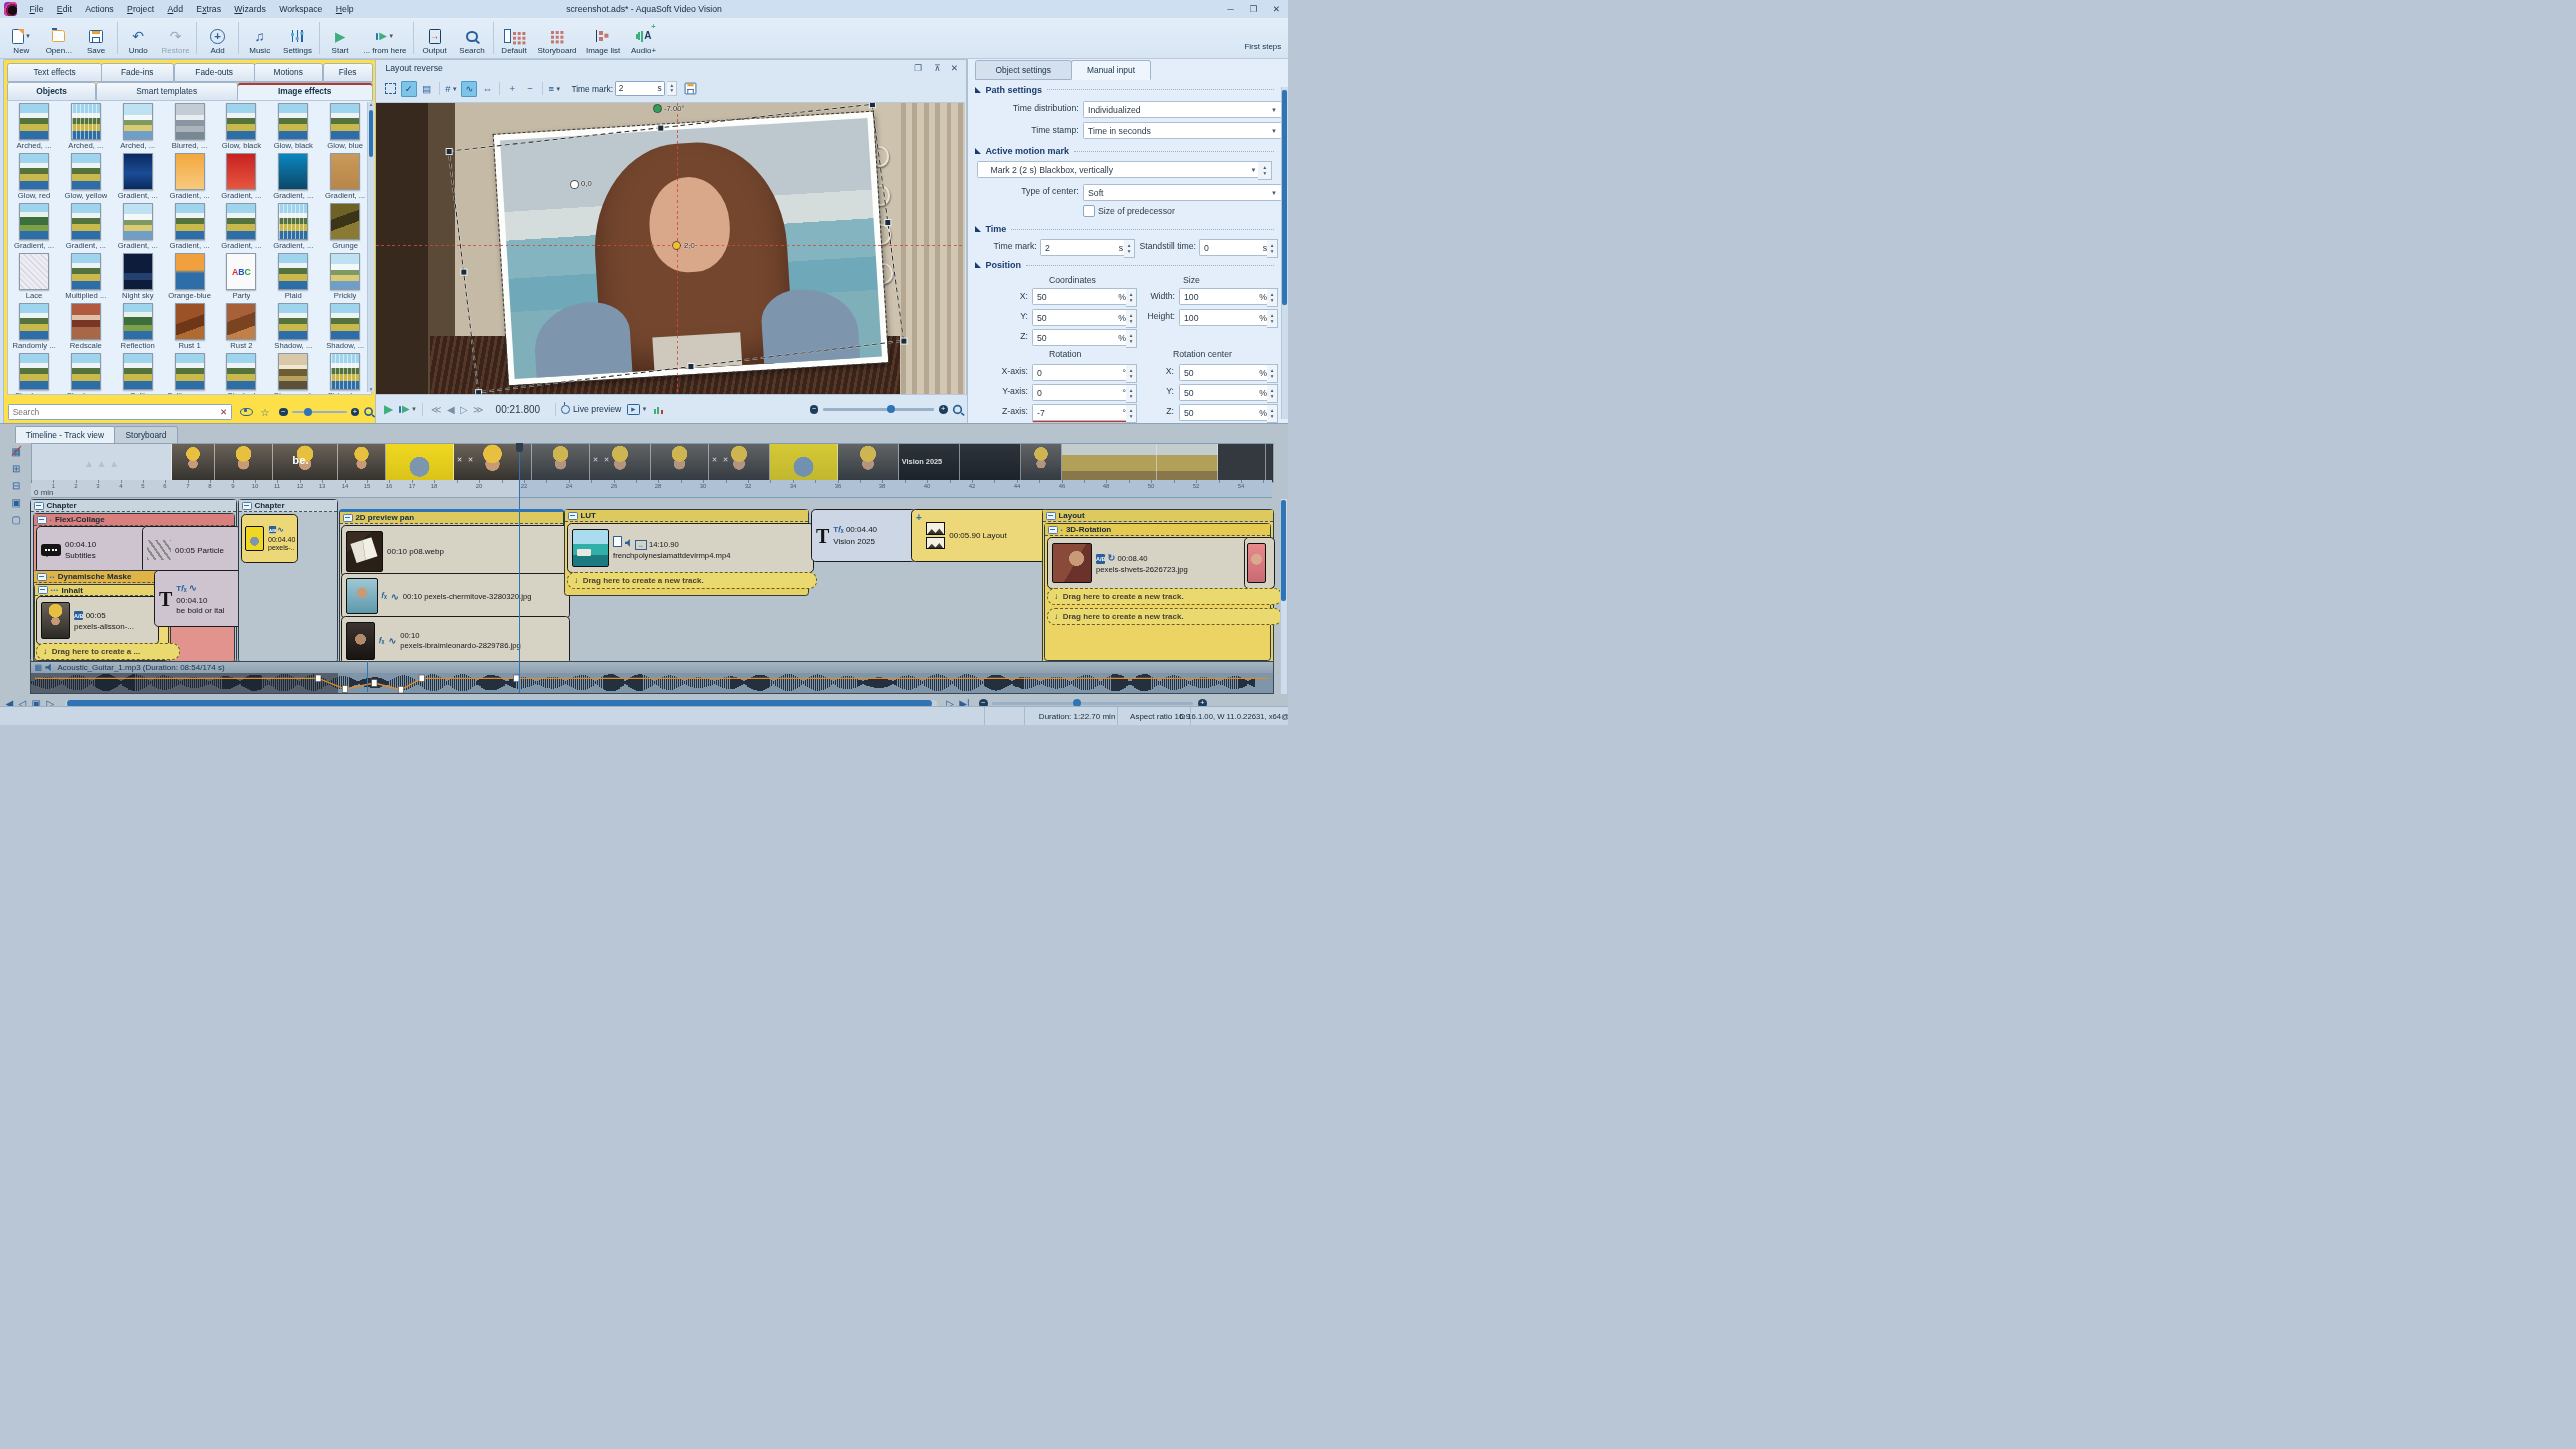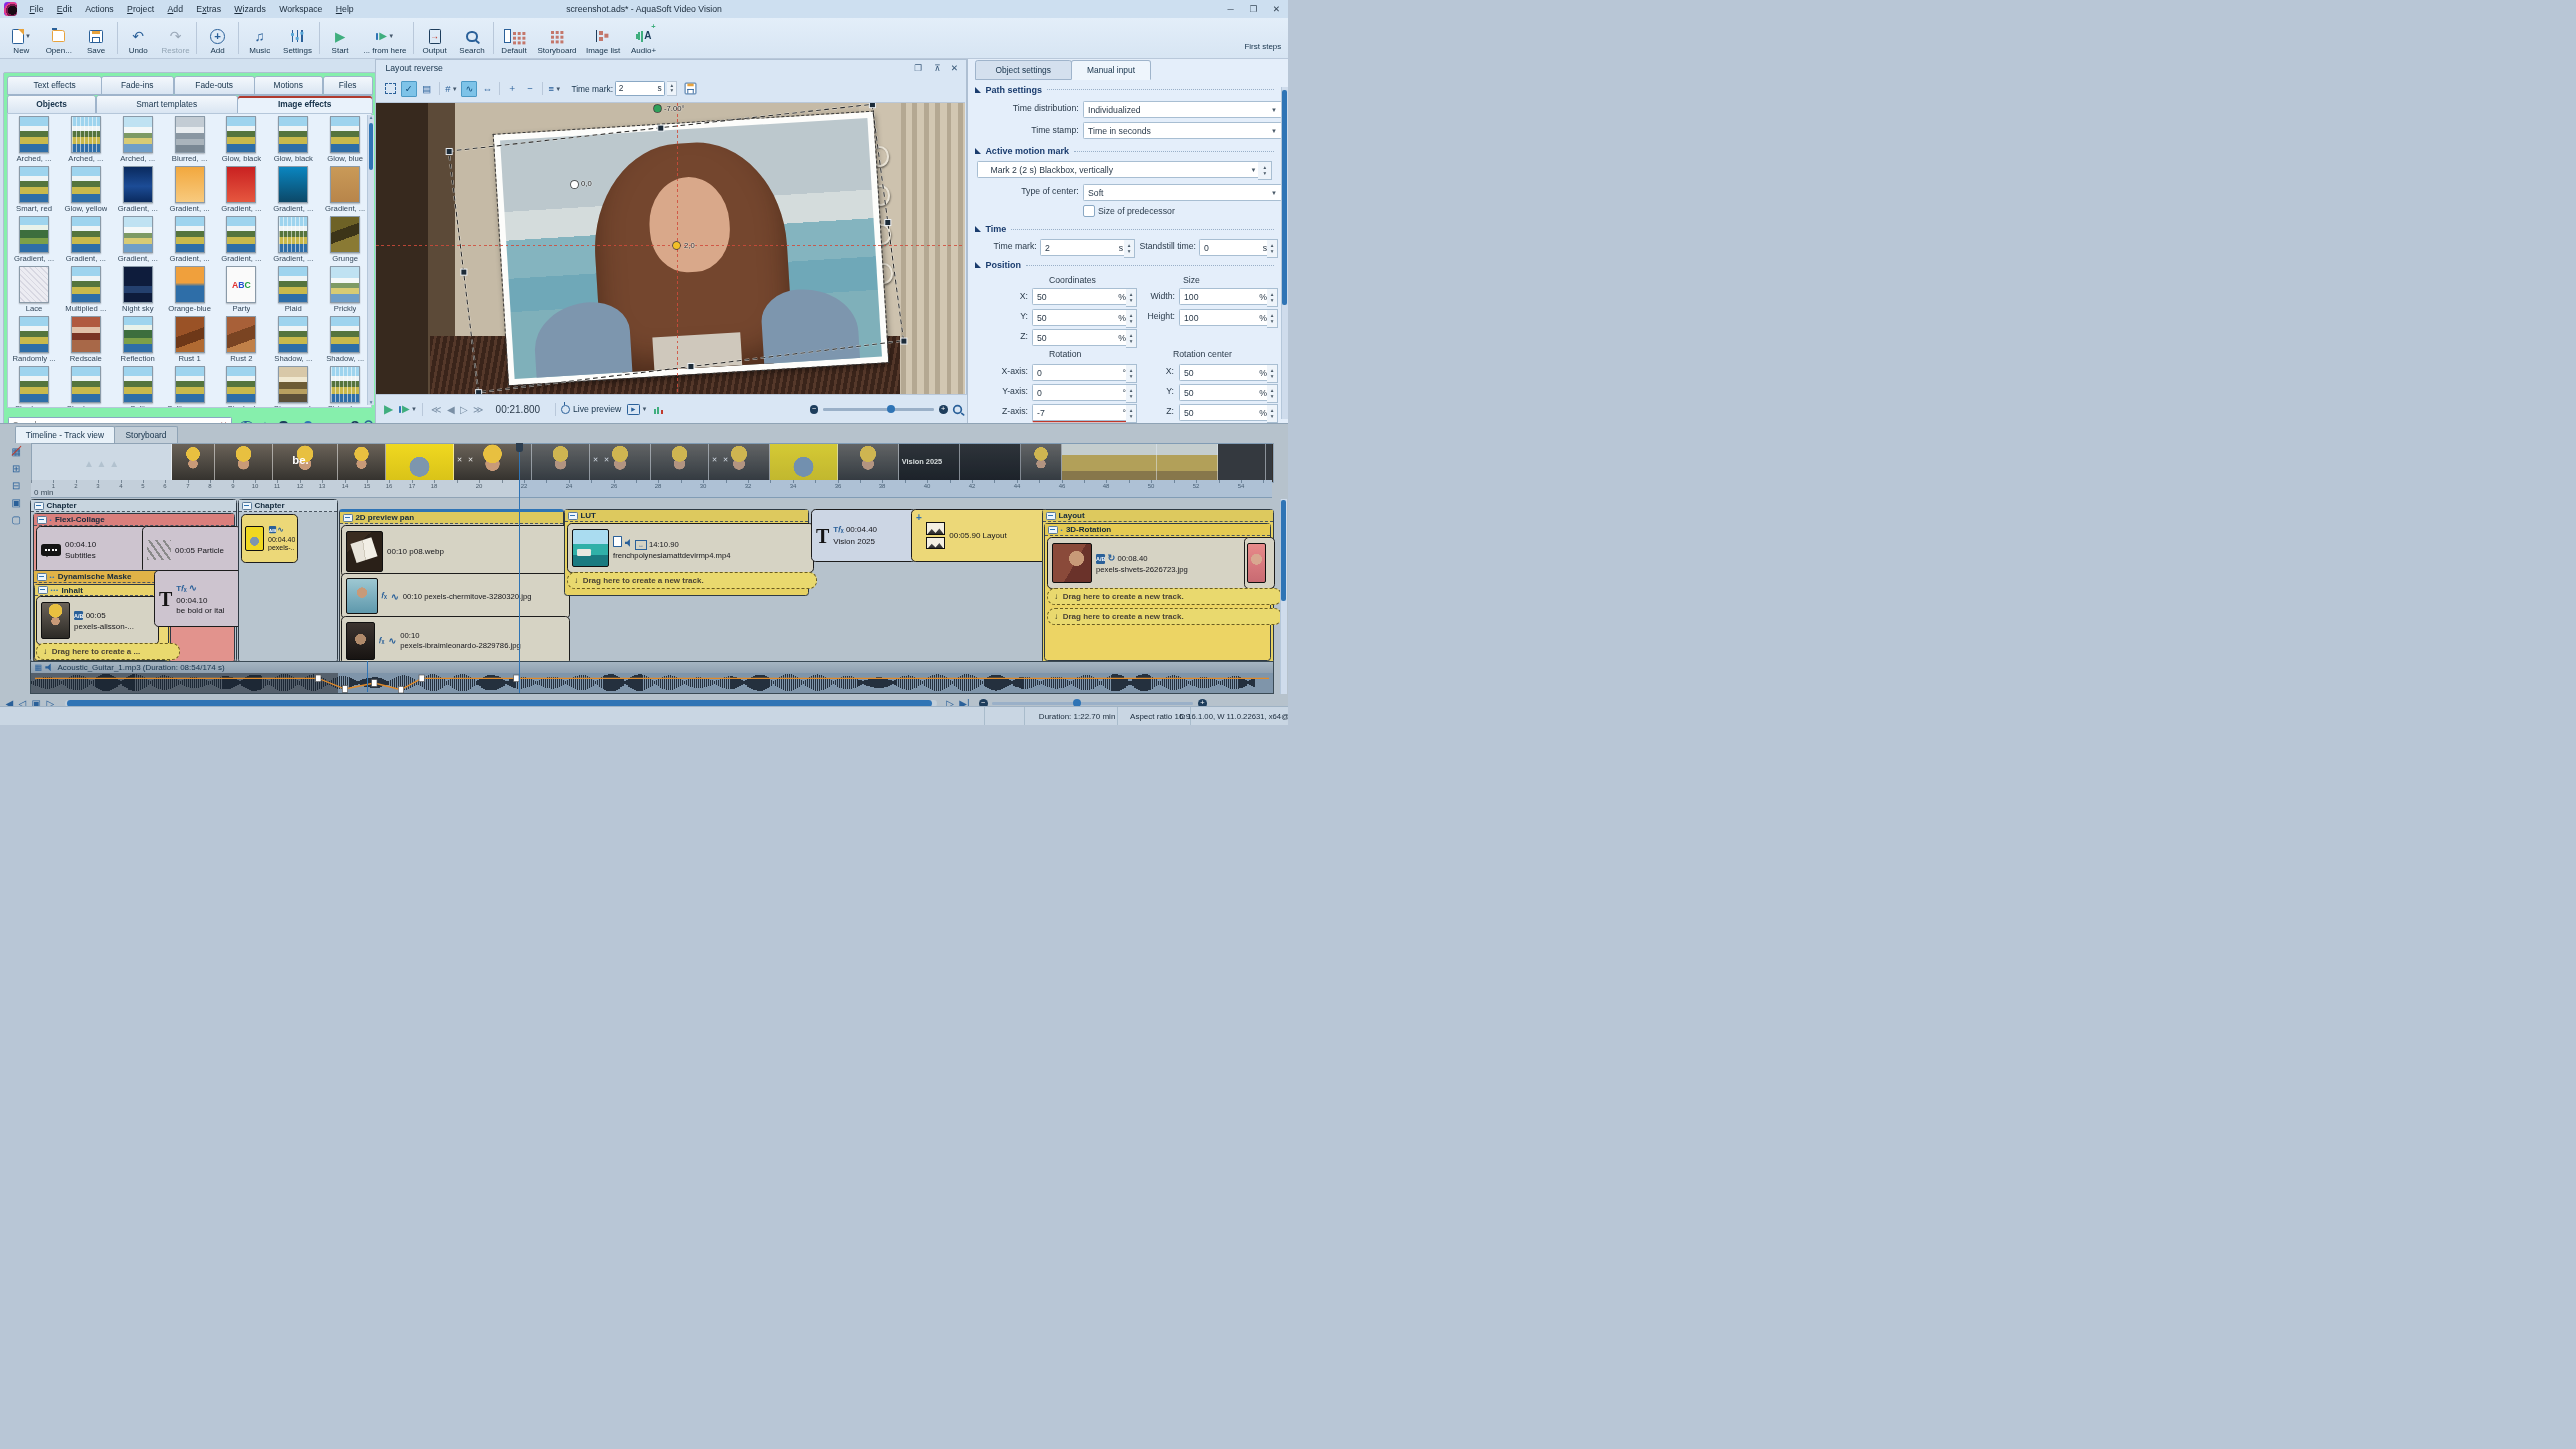--- a/index.html
+++ b/index.html
@@ -50,21 +50,21 @@
   .ic-default .bar{width:4.7px;height:12px;border:1.3px solid #2a6099;background:#fff;}
   .grid9{width:3.4px;height:3.4px;background:#c4776b;box-shadow:4.7px 0 #c4776b,9.4px 0 #c4776b,0 4.7px #c4776b,4.7px 4.7px #c4776b,9.4px 4.7px #c4776b,0 9.4px #c4776b,4.7px 9.4px #c4776b,9.4px 9.4px #c4776b;margin:0.7px 10px 8.7px 0.7px;}
   .ic-tree{width:13.4px;height:12px;border-left:1.3px solid #1d3d5c;position:relative;}
   .ic-tree::after{content:'';position:absolute;left:2px;top:0.7px;width:4px;height:4px;background:#c4776b;box-shadow:5.4px 2.7px #c4776b,0 6px #c4776b;}
   .ic-audioplus{display:flex;align-items:flex-end;gap:0.7px;position:relative;}
   .ic-audioplus i{display:block;width:2px;background:#3fae7e;}
   .ic-audioplus .A{font-style:normal;font-weight:bold;color:#1d3d5c;font-size:10px;line-height:1;margin-left:0.7px;}
   .ic-audioplus .plus{position:absolute;right:-4px;top:-5.4px;color:#3fae7e;font-weight:bold;font-size:7.4px;}
 
   
-  #left-panel{position:absolute;left:2.7px;top:72px;width:371px;height:364px;background:#86efac;border:0.7px solid #aebfd2;border-radius:2px;}
+  #left-panel{position:absolute;left:2.7px;top:59px;width:371px;height:364px;background:#fde047;border:0.7px solid #aebfd2;border-radius:2px;}
   .ltab{position:absolute;height:17.4px;background:linear-gradient(#f4f8fc,#d9e5f2);border:0.7px solid #9fb4cb;border-radius:2.7px 2.7px 0 0;display:flex;align-items:center;justify-content:center;font-size:8.4px;color:#16324a;}
   .ltab.active{background:#e9f2fb;border-bottom-color:#e9f2fb;box-shadow:inset 0 2px 0 #b03a2e;font-weight:bold;}
   #fx-wrap{position:absolute;left:3.4px;top:40px;width:363px;height:293px;background:#e7f1fb;border:0.7px solid #b5c7da;overflow:hidden;}
   #effects-grid{display:grid;grid-template-columns:repeat(7,1fr);}
   .fx-cell{height:48px;display:flex;flex-direction:column;align-items:center;justify-content:flex-start;padding-top:2px;}
   .fx-thumb{width:28px;height:35px;border:0.7px solid #8a9aa8;box-shadow:0 0.7px 1.3px rgba(0,0,0,.25);flex:none;}
   .fx-label{font-size:7.7px;color:#33475a;margin-top:1.3px;white-space:nowrap;overflow:hidden;max-width:48px;}
   .t-photo{background:linear-gradient(180deg,#9ed4ee 0 26%,#eef4f6 26% 40%,#55743d 40% 58%,#c9b94c 58% 76%,#2e6ea8 76%);}
   .t-stripe{background:linear-gradient(180deg,#9ed4ee 0 26%,#eef4f6 26% 40%,#55743d 40% 58%,#c9b94c 58% 76%,#2e6ea8 76%),repeating-linear-gradient(90deg,rgba(255,255,255,.55) 0 1.3px,transparent 1.3px 4px);background-blend-mode:overlay;}
   .t-light{background:linear-gradient(180deg,#bfe2f2 0 30%,#f4f8f8 30% 46%,#7d9a64 46% 60%,#d8cb74 60% 78%,#6f9ec8 78%);}
@@ -391,21 +391,21 @@
           <div class="fx-cell">
             <div class="fx-thumb t-photo"></div>
             <div class="fx-label">Glow, black</div>
           </div>
           <div class="fx-cell">
             <div class="fx-thumb t-photo"></div>
             <div class="fx-label">Glow, blue</div>
           </div>
           <div class="fx-cell">
             <div class="fx-thumb t-photo"></div>
-            <div class="fx-label">Smart, red</div>
+            <div class="fx-label">Glow, red</div>
           </div>
           <div class="fx-cell">
             <div class="fx-thumb t-photo"></div>
             <div class="fx-label">Glow, yellow</div>
           </div>
           <div class="fx-cell">
             <div class="fx-thumb t-navy"></div>
             <div class="fx-label">Gradient, ...</div>
           </div>
           <div class="fx-cell">

